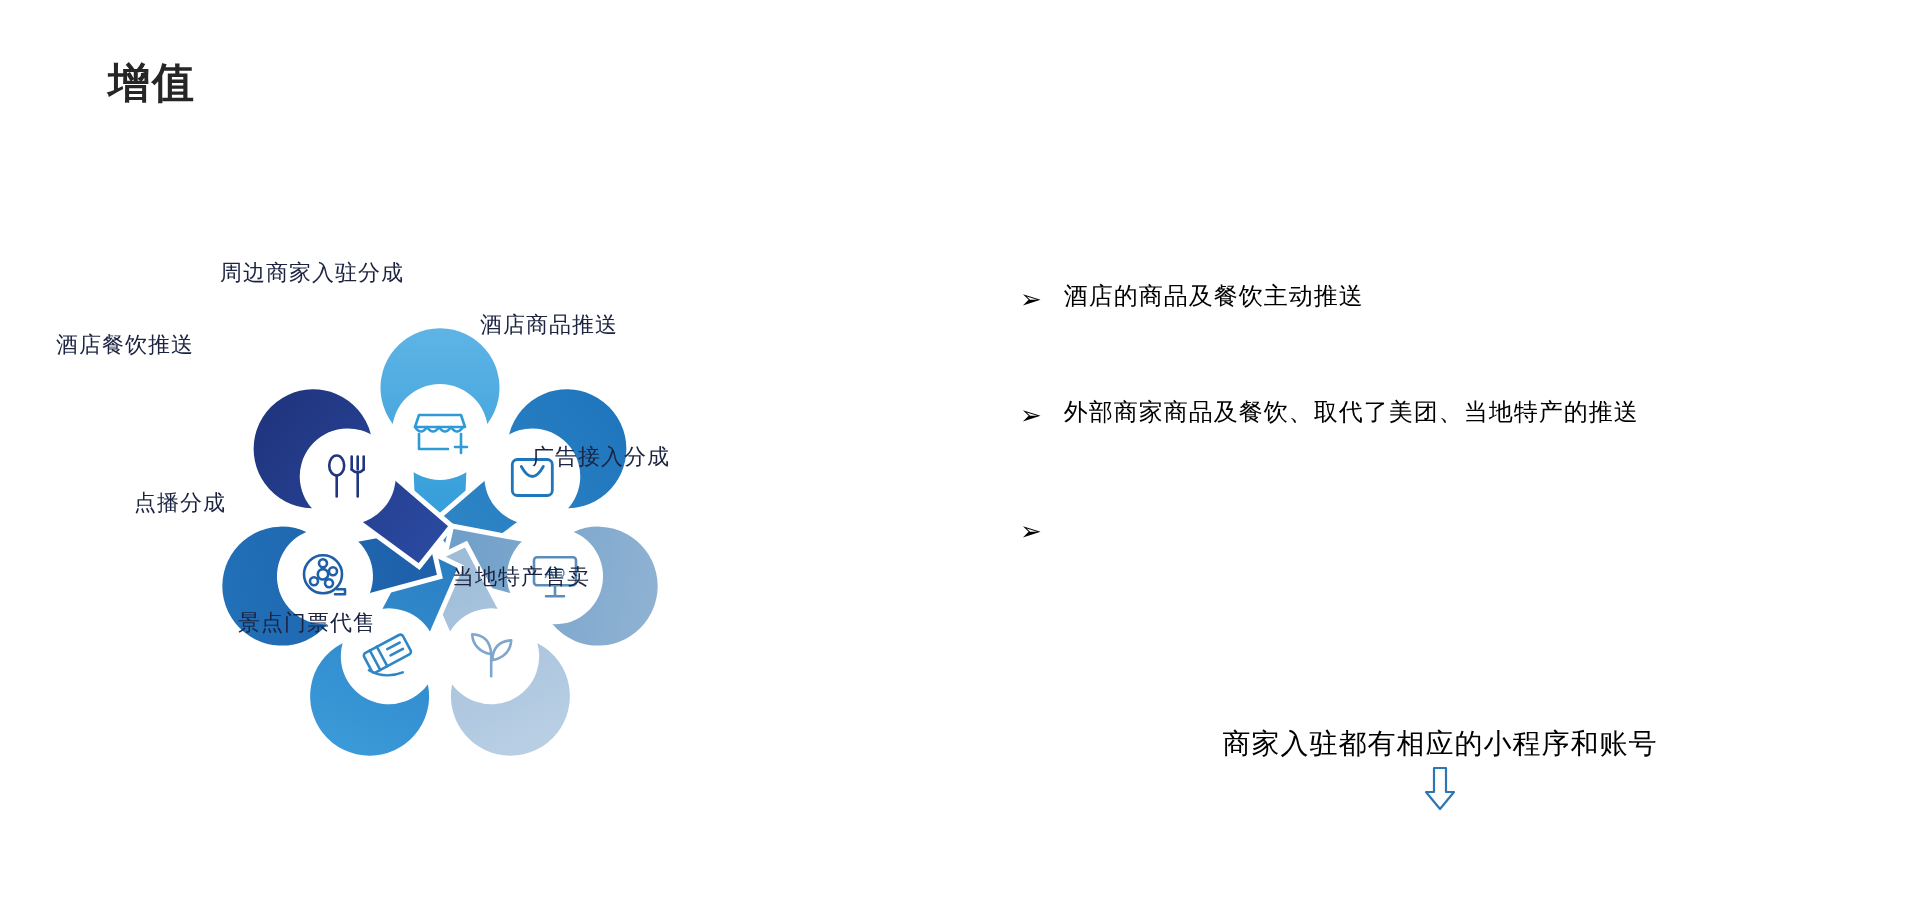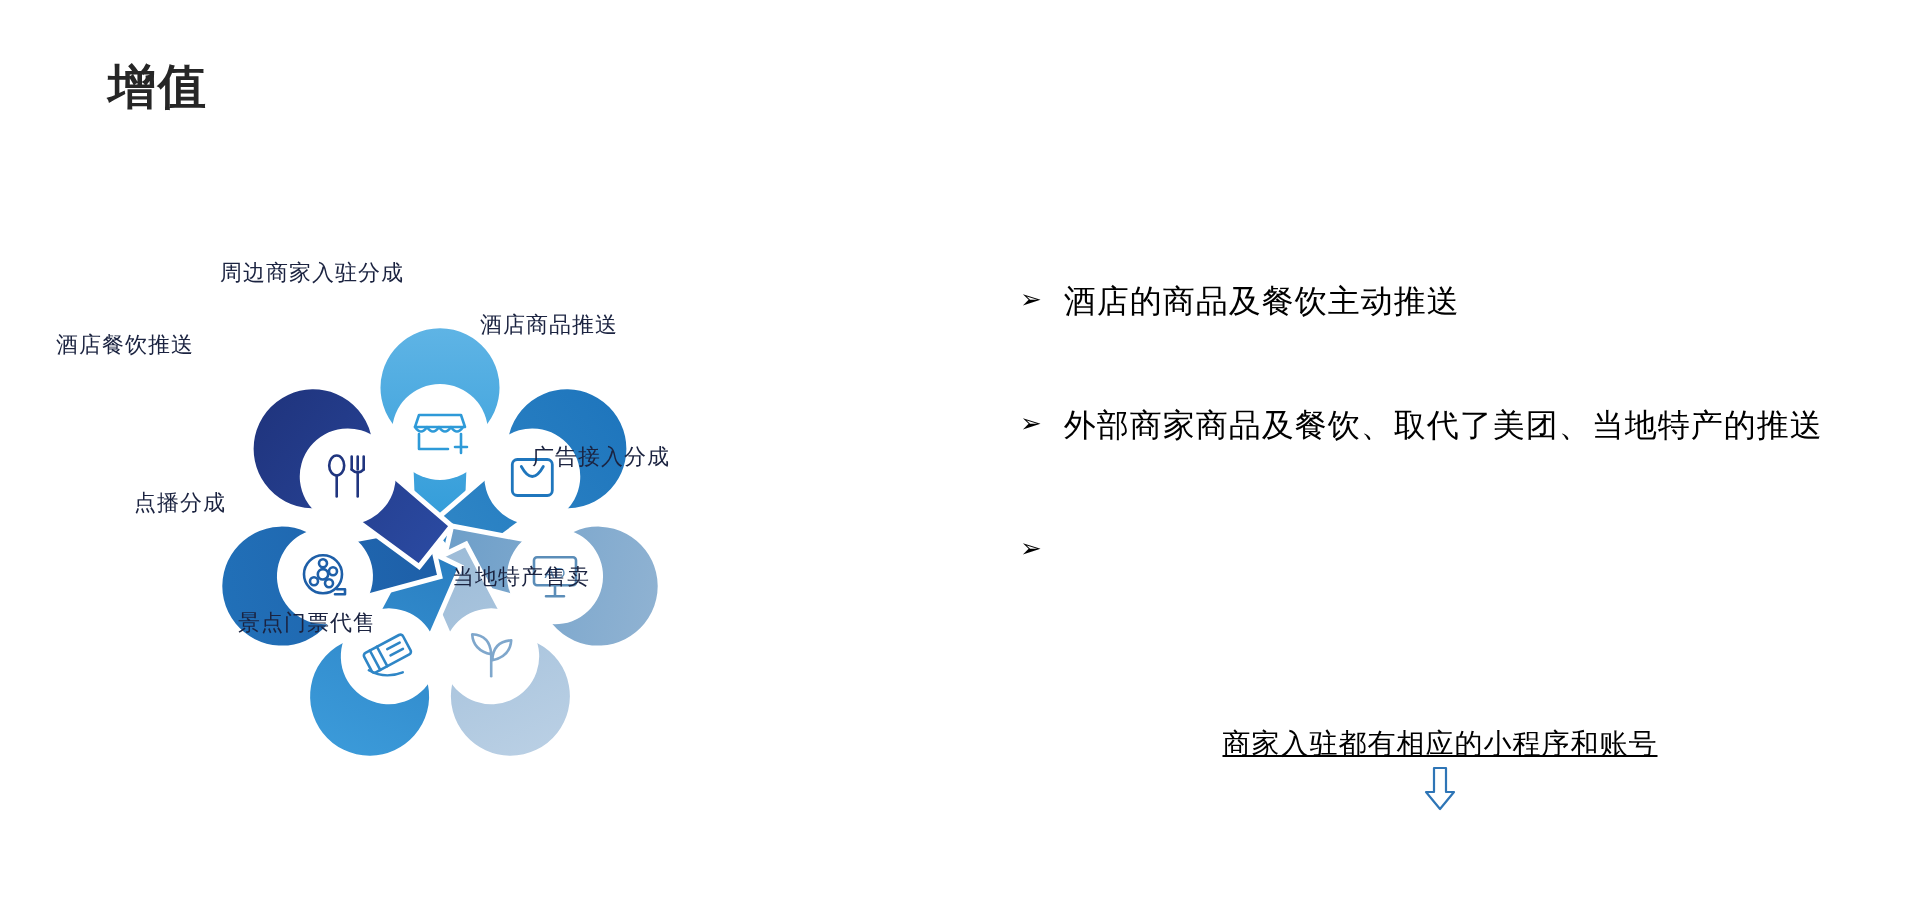--- a/index.html
+++ b/index.html
@@ -14,21 +14,21 @@
     overflow: hidden;
     font-family: "Liberation Sans", "DejaVu Sans", sans-serif;
     color: #1a1a1a;
   }
 
   
   #slide-title {
     position: absolute;
     left: 108px;
     top: 55px;
-    font-size: 48px;
+    font-size: 42px;
     font-weight: bold;
     color: #262626;
     letter-spacing: 2px;
     white-space: nowrap;
   }
 
   
   #flower-wrap {
     position: absolute;
     left: 40px;
@@ -65,41 +65,40 @@
   }
   .bullet-marker {
     font-size: 26px;
     line-height: 1;
     color: #000000;
     margin-right: 22px;
     padding-top: 4px;
     flex: 0 0 auto;
   }
   .bullet-text {
-    font-size: 32px;
+    font-size: 24px;
     color: #000000;
     line-height: 1.2;
     white-space: nowrap;
     letter-spacing: 1px;
   }
 
   
   #conclusion {
     position: absolute;
     left: 1000px;
     top: 725px;
     width: 880px;
     text-align: center;
   }
   .conclusion-line {
     font-size: 28px;
     color: #000000;
     letter-spacing: 1px;
     white-space: nowrap;
-    text-decoration: underline;
   }
   #down-arrow-holder {
     height: 52px;
     display: flex;
     align-items: center;
     justify-content: center;
   }
 </style>
 </head>
 <body>

